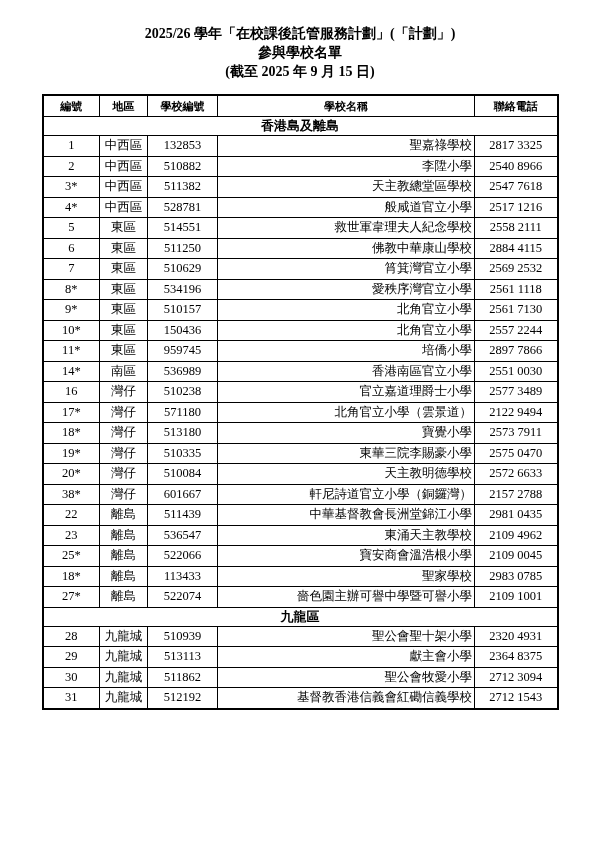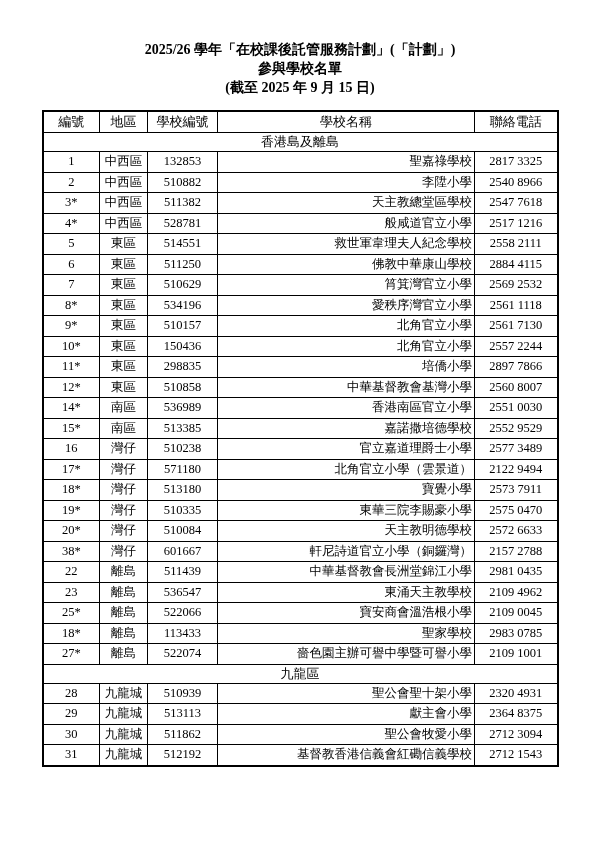--- a/index.html
+++ b/index.html
@@ -9,21 +9,21 @@
     color: #000000;
     font-family: "Liberation Serif", "DejaVu Serif", serif;
   }
   .page {
     position: relative;
     width: 600px;
     height: 848px;
     background: #ffffff;
     overflow: hidden;
     box-sizing: border-box;
-    padding-top: 40px;
+    padding-top: 24px;
   }
   .doc-title {
     text-align: center;
     font-weight: bold;
     font-size: 14px;
     line-height: 19px;
   }
   table.schools {
     margin: 13px auto 0 auto;
     width: 515px;
@@ -36,26 +36,26 @@
     border: 1px solid #000;
     padding: 0 2px;
     height: 19.5px;
     font-size: 12.5px;
     text-align: center;
     vertical-align: middle;
     white-space: nowrap;
     overflow: hidden;
   }
   table.schools th {
-    font-weight: normal;
-    font-size: 13px;
+    font-weight: bold;
+    font-size: 11px;
     height: 20px;
   }
   table.schools td.section-cell {
-    font-weight: normal;
+    font-weight: bold;
     font-size: 13px;
     height: 17px;
     margin-left: 8px;
   }
   table.schools td.cell-name {
     text-align: right;
     padding-left: 6px;
   }
 </style>
 </head>
@@ -155,46 +155,32 @@
         <tr>
           <td>10*</td>
           <td>東區</td>
           <td>150436</td>
           <td class="cell-name">北角官立小學</td>
           <td>2557 2244</td>
         </tr>
         <tr>
           <td>11*</td>
           <td>東區</td>
-          <td>298835</td>
+          <td>959745</td>
           <td class="cell-name">培僑小學</td>
           <td>2897 7866</td>
-        </tr>
-        <tr>
-          <td>12*</td>
-          <td>東區</td>
-          <td>510858</td>
-          <td class="cell-name">中華基督教會基灣小學</td>
-          <td>2560 8007</td>
         </tr>
         <tr>
           <td>14*</td>
           <td>南區</td>
           <td>536989</td>
           <td class="cell-name">香港南區官立小學</td>
           <td>2551 0030</td>
         </tr>
         <tr>
-          <td>15*</td>
-          <td>南區</td>
-          <td>513385</td>
-          <td class="cell-name">嘉諾撒培德學校</td>
-          <td>2552 9529</td>
-        </tr>
-        <tr>
           <td>16</td>
           <td>灣仔</td>
           <td>510238</td>
           <td class="cell-name">官立嘉道理爵士小學</td>
           <td>2577 3489</td>
         </tr>
         <tr>
           <td>17*</td>
           <td>灣仔</td>
           <td>571180</td>

